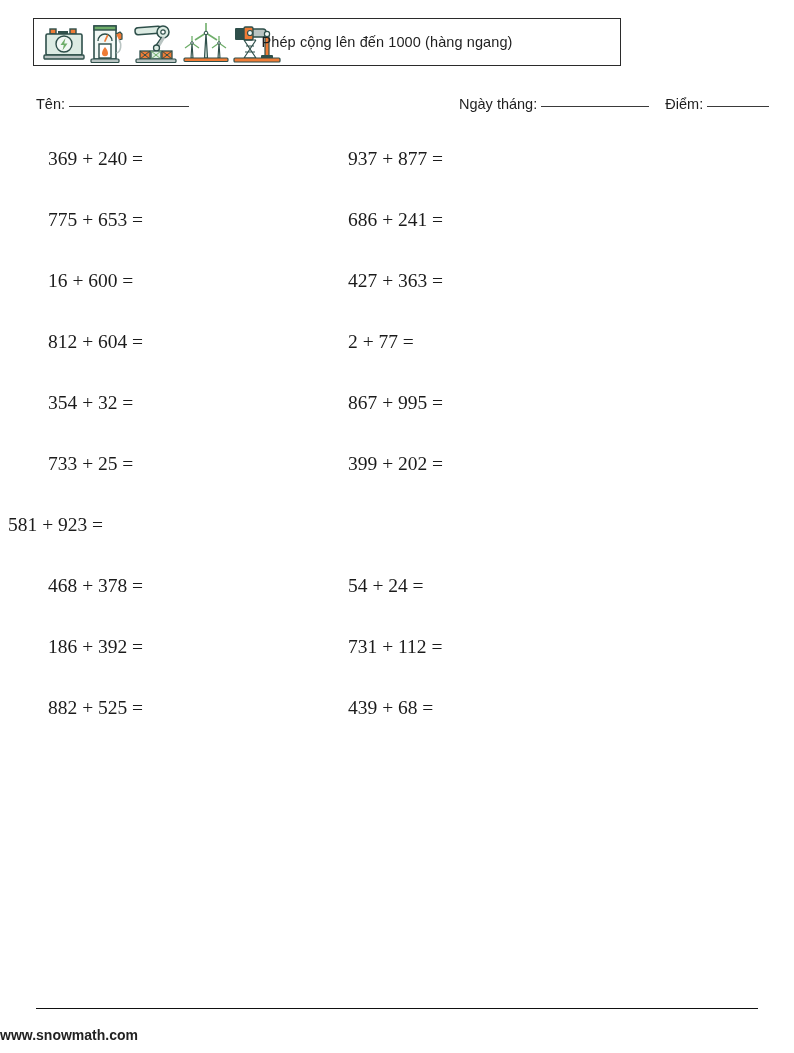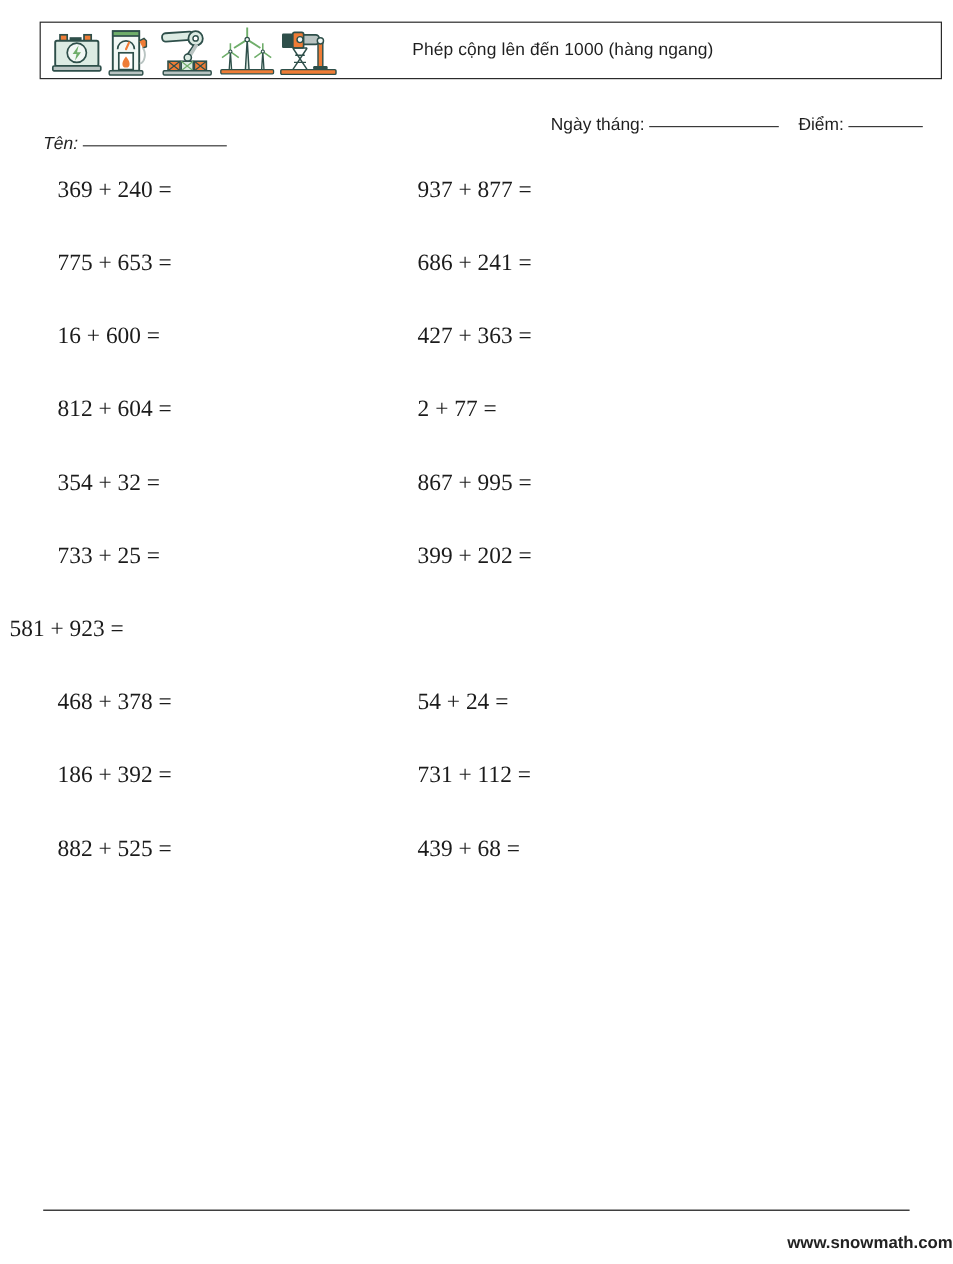--- a/index.html
+++ b/index.html
@@ -14,21 +14,21 @@
     font-family: "Liberation Sans", sans-serif;
     color: #1a1a1a;
     overflow: hidden;
   }
 
   
   .header-box {
     position: absolute;
     left: 33px;
     top: 18px;
-    width: 752px;
+    width: 588px;
     height: 48px;
     border: 1px solid #2b2b2b;
     box-sizing: border-box;
   }
   .icon-strip {
     position: absolute;
     left: 8px;
     top: 50%;
     transform: translateY(-50%);
     display: flex;
@@ -59,23 +59,22 @@
     left: 36px;
     top: 96px;
     width: 722px;
     height: 22px;
     font-size: 14.5px;
     color: #1f1f1f;
   }
   .meta-name {
     position: absolute;
     left: 0;
-    top: 16px;
+    top: 0;
     white-space: nowrap;
-    font-style: italic;
   }
   .meta-right {
     position: absolute;
     left: 423px;
     top: 0;
     white-space: nowrap;
   }
   .rule {
     display: inline-block;
     border-bottom: 1px solid #3a3a3a;
@@ -114,21 +113,21 @@
     left: 36px;
     top: 1008px;
     width: 722px;
     border-top: 1px solid #111111;
   }
   .footer-text {
     position: absolute;
     left: 0;
     right: 0;
     top: 1027px;
-    text-align: right;
+    text-align: left;
     font-family: "Liberation Sans", sans-serif;
     font-size: 14px;
     font-weight: bold;
     color: #222222;
   }
 </style>
 </head>
 <body>
 
 <div class="header-box">

